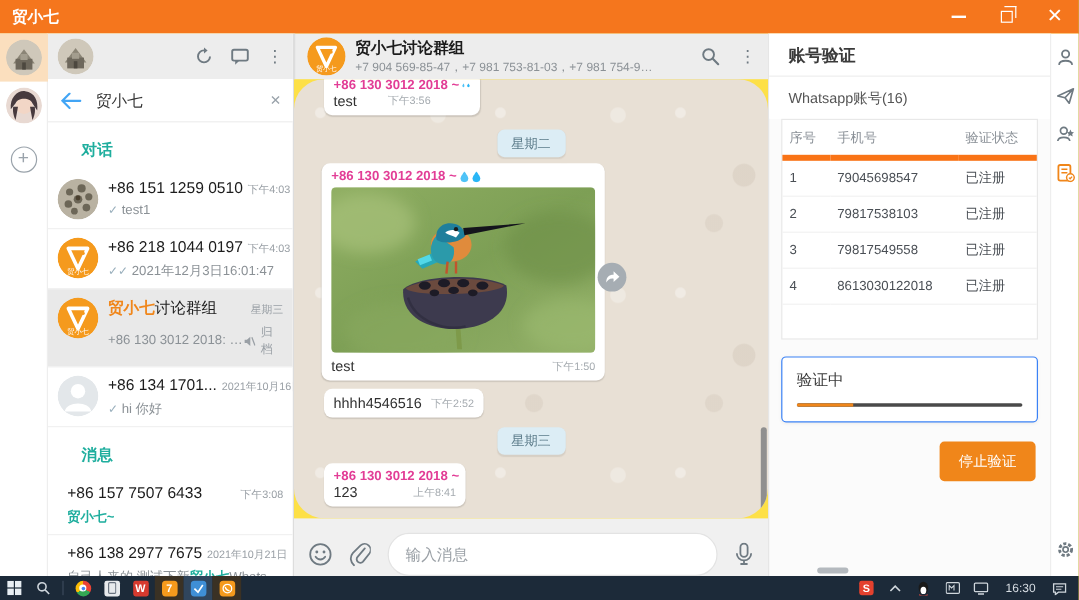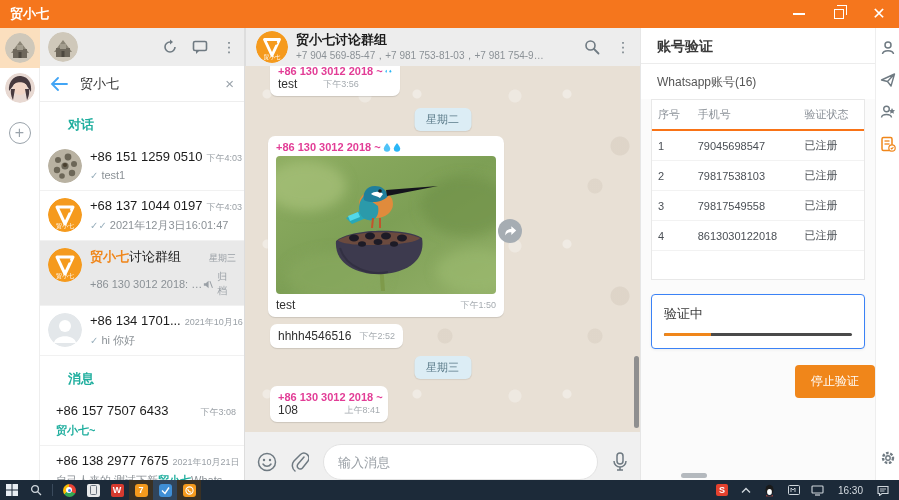--- a/index.html
+++ b/index.html
@@ -56,49 +56,49 @@
   .ca-ht { min-width:0; }
   .ca-title { font-size:13px; color:#1c1c1c; font-weight:bold; }
   .ca-sub { font-size:10px; color:#8b9196; white-space:nowrap; overflow:hidden; text-overflow:ellipsis; max-width:250px; }
   .ca-hicons { margin-left:auto; display:flex; align-items:center; gap:16px; color:#6f7a82; }
   .ca-msgs { position:relative; height:366px; background-color:#e8e0d5;
     background-image:
       radial-gradient(circle at 22px 28px, rgba(255,255,255,0.35) 4px, transparent 5px),
       radial-gradient(circle at 75px 80px, rgba(150,130,110,0.12) 9px, transparent 10px),
       radial-gradient(circle at 120px 30px, rgba(255,255,255,0.28) 6px, transparent 7px),
       radial-gradient(circle at 50px 120px, rgba(150,130,110,0.10) 7px, transparent 8px);
-    background-size:150px 150px; overflow:hidden; }
+    background-size:150px 150px; overflow:hidden;border-radius:25px; }
   .bubble { position:absolute; background:#fff; border-radius:7px; box-shadow:0 1px 1px rgba(0,0,0,.12); padding:5px 8px; }
   .sender-line { display:flex; align-items:center; gap:2px; }
   .sender { color:#e23d96; font-size:11px; font-weight:bold; white-space:nowrap; }
   .msg-text { font-size:12px; color:#303030; }
   .msg-time { font-size:9px; color:#a5abb0; }
   .chip { position:absolute; left:50%; transform:translateX(-50%); background:#dcedf5; color:#5c7c8a; font-size:11px; padding:4px 12px; border-radius:6px; box-shadow:0 1px 1px rgba(0,0,0,.08); }
   .share-btn { position:absolute; width:24px; height:24px; border-radius:50%; background:#a6adb3; display:flex; align-items:center; justify-content:center; cursor:pointer; }
   .vscroll { position:absolute; right:1px; top:290px; width:5px; height:72px; background:#8f8f8f; border-radius:3px; }
   .ca-input { height:60px; background:#f0f0f0; display:flex; align-items:center; padding:0 12px; gap:14px; }
   .ca-input input { flex:1; height:36px; border-radius:18px; border:1px solid #e3e3e3; background:#fff; padding:0 14px; font-size:13px; color:#333; outline:none; font-family:"Liberation Sans",sans-serif; }
   .ca-input input::placeholder { color:#9aa0a6; }
 
   
   .rightpanel { position:absolute; left:640px; top:28px; width:235px; height:452px; background:#fbfbfb; border-left:1px solid #e6e6e6; }
   .rp-title { height:36px; line-height:36px; padding-left:16px; font-size:14px; font-weight:bold; color:#3a3a3a; background:#fff; border-bottom:1px solid #ececec; }
   .rp-sub { padding:10px 0 8px 16px; font-size:12px; color:#555; background:#fff; }
   .rp-tablewrap { margin:0 10px; background:#fff; border:1px solid #e8e8e8; }
   table.rp { width:100%; border-collapse:collapse; font-size:11px; }
-  table.rp th { text-align:left; color:#8a9097; font-weight:normal; padding:7px 6px; border-bottom:2px solid #f97316; }
+  table.rp th { text-align:left; color:#8a9097; font-weight:normal; padding:7px 6px; border-bottom:5px solid #f97316; }
   table.rp td { color:#4a4f55; padding:7px 6px; border-bottom:1px solid #f2f2f2; }
   td.status { color:#52b95c; }
   tr.empty td { height:28px; border-bottom:none; }
   .rp-card { margin:14px 10px 0 10px; background:#fff; border:1px solid #3b82f6; border-radius:4px; box-shadow:0 1px 3px rgba(0,0,0,.06); padding:10px 12px 12px 12px; }
   .rp-card-title { font-size:13px; color:#3a3a3a; padding-bottom:10px; }
   .progress { height:3px; background:#4a4a4a; border-radius:2px; overflow:hidden; }
   .progress .fill { height:3px; width:25%; background:#f0861a; }
   .rp-stats { display:flex; justify-content:space-between; margin-top:10px; font-size:10px; color:#555; white-space:nowrap; }
-  .rp-stop { display:block; margin:16px 0 0 auto; background:#f0861a; color:#fff; border:none; border-radius:4px; font-size:12px; padding:8px 16px; cursor:pointer; font-family:"Liberation Sans",sans-serif; }
+  .rp-stop { display:block; margin:16px 12px 0 auto; background:#f0861a; color:#fff; border:none; border-radius:4px; font-size:12px; padding:8px 16px; cursor:pointer; font-family:"Liberation Sans",sans-serif; }
   .rp-hscroll { position:absolute; left:6px; bottom:2px; width:210px; height:5px; }
   .rp-hscroll .thumb { position:absolute; left:34px; width:26px; height:5px; background:#b4b9be; border-radius:3px; }
 
   
   .railright { position:absolute; left:875px; top:28px; width:24px; height:452px; background:#fff; border-left:1px solid #eee; display:flex; flex-direction:column; align-items:center; padding-top:12px; gap:16px; }
   .railright .spacer { flex:1; }
   .rr-icon { color:#6f7a82; cursor:pointer; }
 
   
   .taskbar { position:absolute; left:0; top:480px; width:899px; height:20px; background:#1c2a39; display:flex; align-items:center; color:#d7dde3; }
@@ -212,21 +212,21 @@
 
       <div class="cl-item">
         <svg class="avatar av icon-svg" width="34" height="34" viewBox="0 0 34 34">
             <circle cx="17" cy="17" r="17" fill="#f59a1d"></circle>
             <path d="M9 9 L25 9 L17 26 Z" fill="none" stroke="#fff" stroke-width="3" stroke-linejoin="round"></path>
             <circle cx="21" cy="13" r="1.6" fill="#f59a1d"></circle>
             <text x="17" y="30" font-size="6" fill="#fff" text-anchor="middle">贸小七</text>
           </svg>
         <div class="cl-meta">
           <div class="cl-row1">
-              <span class="cl-name">+68 137 1044 0197</span>
+              <span class="cl-name">+86 218 1044 0197</span>
               <span class="cl-time">下午4:03</span>
             </div>
           <div class="cl-row2">
               <span class="cl-check">✓✓</span>
               <span class="cl-prev">2021年12月3日16:01:47</span>
             </div>
         </div>
       </div>
 
       <div class="cl-item selected">
@@ -420,21 +420,21 @@
         <div class="sender-line">
           <span class="sender">+86 130 3012 2018 ~</span>
           <svg class="icon-svg" width="8" height="10" viewBox="0 0 10 12">
               <path d="M5 1 C5 1 1 6 1 8 a4 4 0 0 0 8 0 C9 6 5 1 5 1 Z" fill="#4fc3f7"></path>
             </svg>
           <svg class="icon-svg" width="8" height="10" viewBox="0 0 10 12">
               <path d="M5 1 C5 1 1 6 1 8 a4 4 0 0 0 8 0 C9 6 5 1 5 1 Z" fill="#29b6f6"></path>
             </svg>
         </div>
         <div style="display:flex; align-items:flex-end; justify-content:space-between;">
-          <span class="msg-text">108</span>
+          <span class="msg-text">123</span>
           <span class="msg-time">上午8:41</span>
         </div>
       </div>
 
       <div class="vscroll"></div>
     </div>
 
     <div class="ca-input">
       <svg class="icon-svg" width="20" height="20" viewBox="0 0 20 20">
           <circle cx="10" cy="10" r="8.5" fill="none" stroke="#6f7a82" stroke-width="1.5"></circle>

